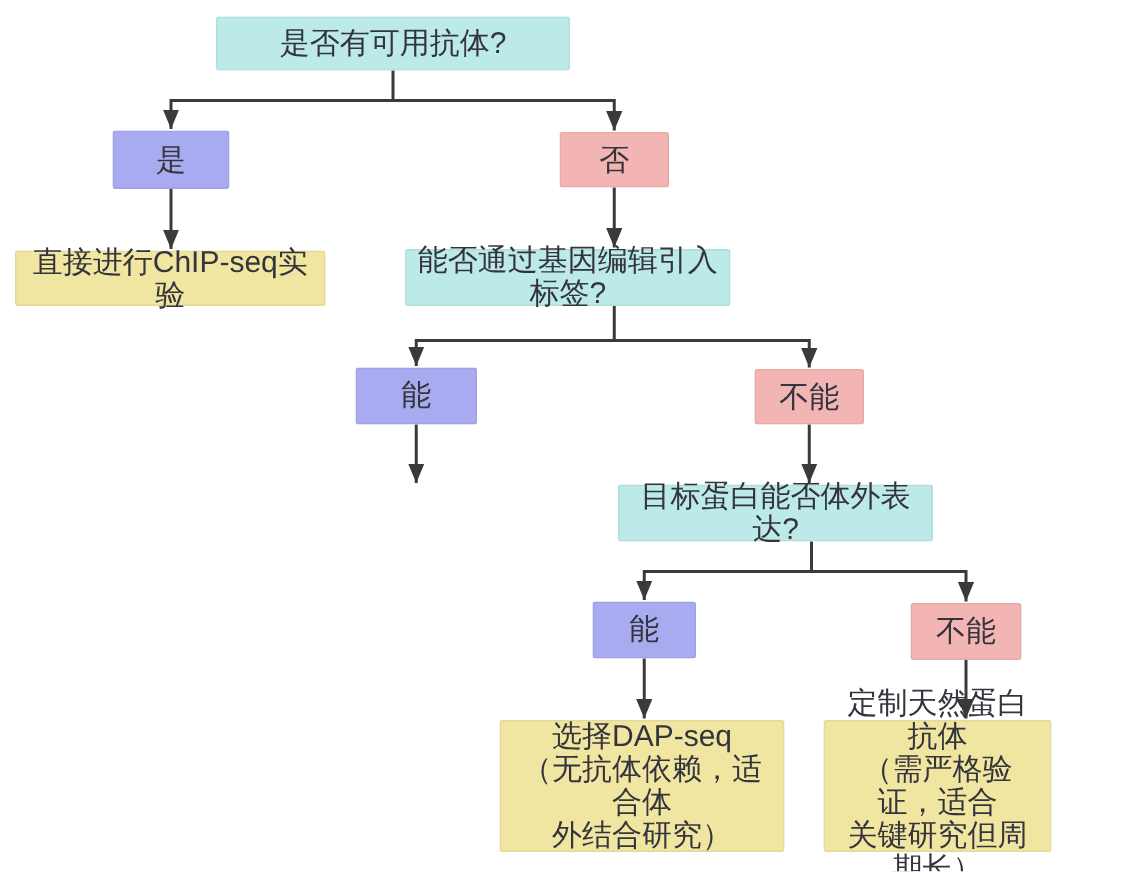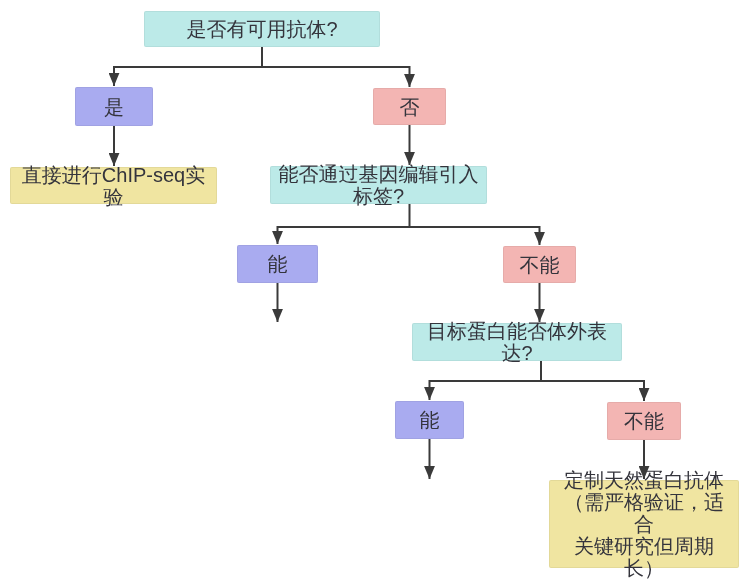--- a/index.html
+++ b/index.html
@@ -59,21 +59,21 @@
   #n-no1  { left: 373px; top: 88px;  width: 73px;  height: 37px; }
   #n-r1   { left: 10px;  top: 167px; width: 207px; height: 37px; }
   #n-q2   { left: 270px; top: 166px; width: 217px; height: 38px; }
   #n-yes2 { left: 237px; top: 245px; width: 81px;  height: 38px; }
   #n-no2  { left: 503px; top: 246px; width: 73px;  height: 37px; }
   #n-r2   { left: 197px; top: 323px; width: 161px; height: 132px; }
   #n-q3   { left: 412px; top: 323px; width: 210px; height: 38px; }
   #n-yes3 { left: 395px; top: 401px; width: 69px;  height: 38px; }
   #n-no3  { left: 607px; top: 402px; width: 74px;  height: 38px; }
   #n-r3   { left: 333px; top: 480px; width: 190px; height: 88px; }
-  #n-r4   { left: 549px; top: 480px; width: 190px; height: 88px; }
+  #n-r4   { left: 549px; top: 480px; width: 152px; height: 88px; }
 </style>
 </head>
 <body>
 
 <div id="stage">
 
   <svg id="connectors" viewBox="0 0 753 581" xmlns="http://www.w3.org/2000/svg">
     <defs>
       <marker id="arrow" viewBox="0 0 12 10" refX="12" refY="5" markerWidth="13" markerHeight="11" markerUnits="userSpaceOnUse" orient="auto">
         <path id="arrowhead-tri" d="M0,0 L12,5 L0,10 Z"></path>
@@ -107,18 +107,21 @@
 
   <div id="n-no2" class="node no">不能</div>
 
 
   <div id="n-q3" class="node question">目标蛋白能否体外表达?</div>
 
   <div id="n-yes3" class="node yes">能</div>
 
   <div id="n-no3" class="node no">不能</div>
 
+  <div id="n-r3" class="node result">选择DAP-seq
+（无抗体依赖，适合体
+外结合研究）</div>
 
   <div id="n-r4" class="node result">定制天然蛋白抗体
 （需严格验证，适合
 关键研究但周期长）</div>
 
 </div>
 
 </body></html>

